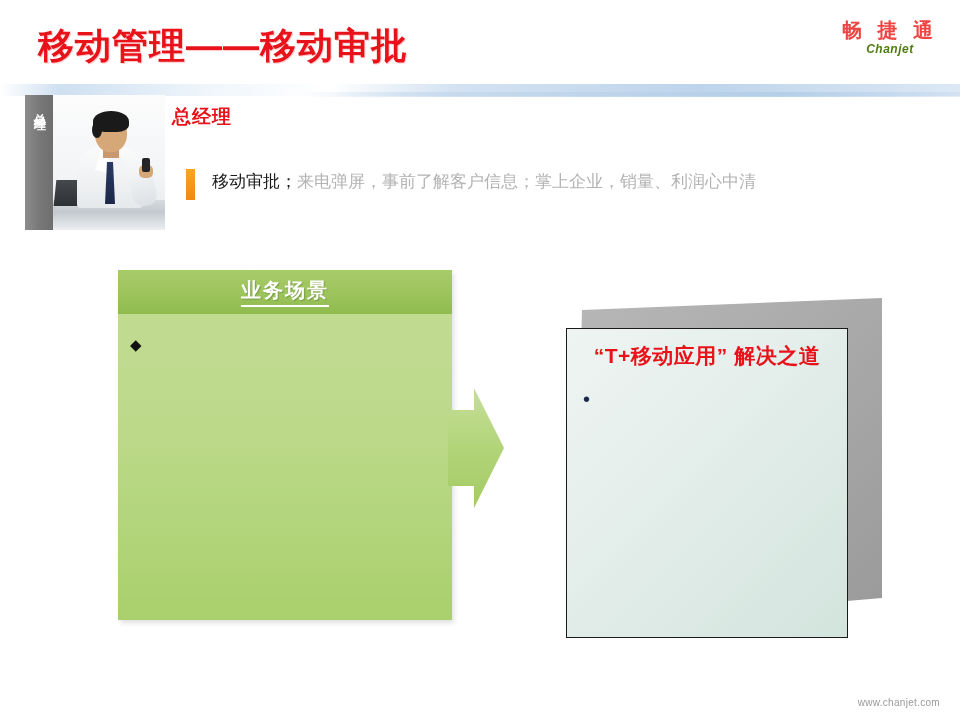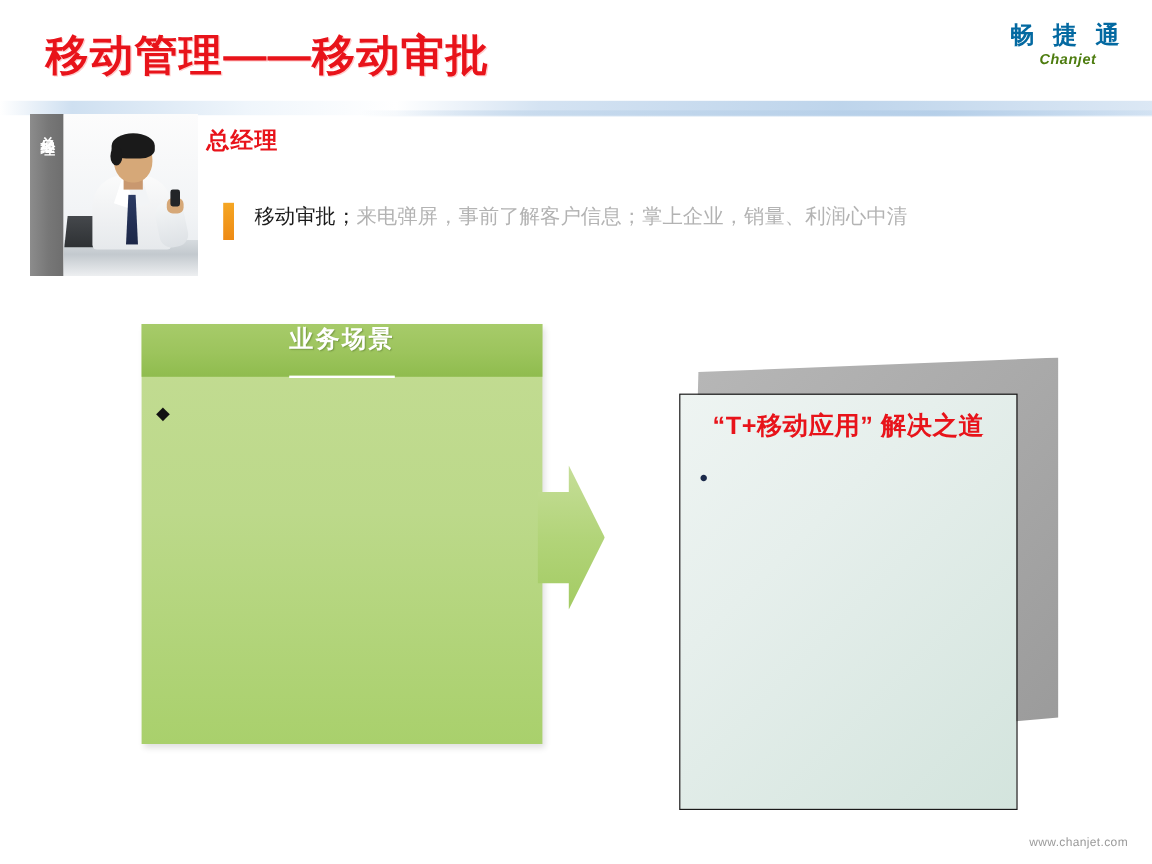--- a/index.html
+++ b/index.html
@@ -32,21 +32,21 @@
   .logo {
     position: absolute;
     right: 22px;
     top: 20px;
     text-align: center;
     line-height: 1;
   }
   .logo-cn {
     font-size: 20px;
     font-weight: bold;
-    color: #0369a1;
+    color: #ef4444;
     letter-spacing: 5px;
     white-space: nowrap;
   }
   .logo-en {
     margin-top: 3px;
     font-size: 12px;
     font-style: italic;
     font-weight: bold;
     color: #4d7c0f;
     letter-spacing: 0.5px;
@@ -227,21 +227,21 @@
     display: flex;
     align-items: center;
     justify-content: center;
   }
   .green-card-header span {
     font-size: 20px;
     font-weight: bold;
     color: #FFFFFF;
     letter-spacing: 2px;
     border-bottom: 2px solid #FFFFFF;
-    padding-bottom: 17px;
+    padding-bottom: 1px;
     text-shadow: 1px 1px 1px rgba(80,110,40,0.45);
   }
   .green-card-body {
     padding: 16px 14px 0 12px;
     font-size: 18px;
     line-height: 2.03;
     color: #111111;
     text-indent: 0;
   }
   .green-card-body .gc-text {
@@ -278,21 +278,21 @@
     height: 338px;
   }
   .blue-shadow svg { display: block; }
 
   
   .blue-card {
     position: absolute;
     left: 566px;
     top: 328px;
     width: 282px;
-    height: 347px;
+    height: 310px;
     border: 1px solid #1A1A1A;
     background: linear-gradient(135deg, #EEF4F2 0%, #E6EFEC 35%, #D3E4DD 100%);
     box-sizing: border-box;
   }
   .blue-card-title {
     padding: 14px 10px 0 10px;
     text-align: center;
     font-size: 21px;
     font-weight: bold;
     color: #E8131A;

